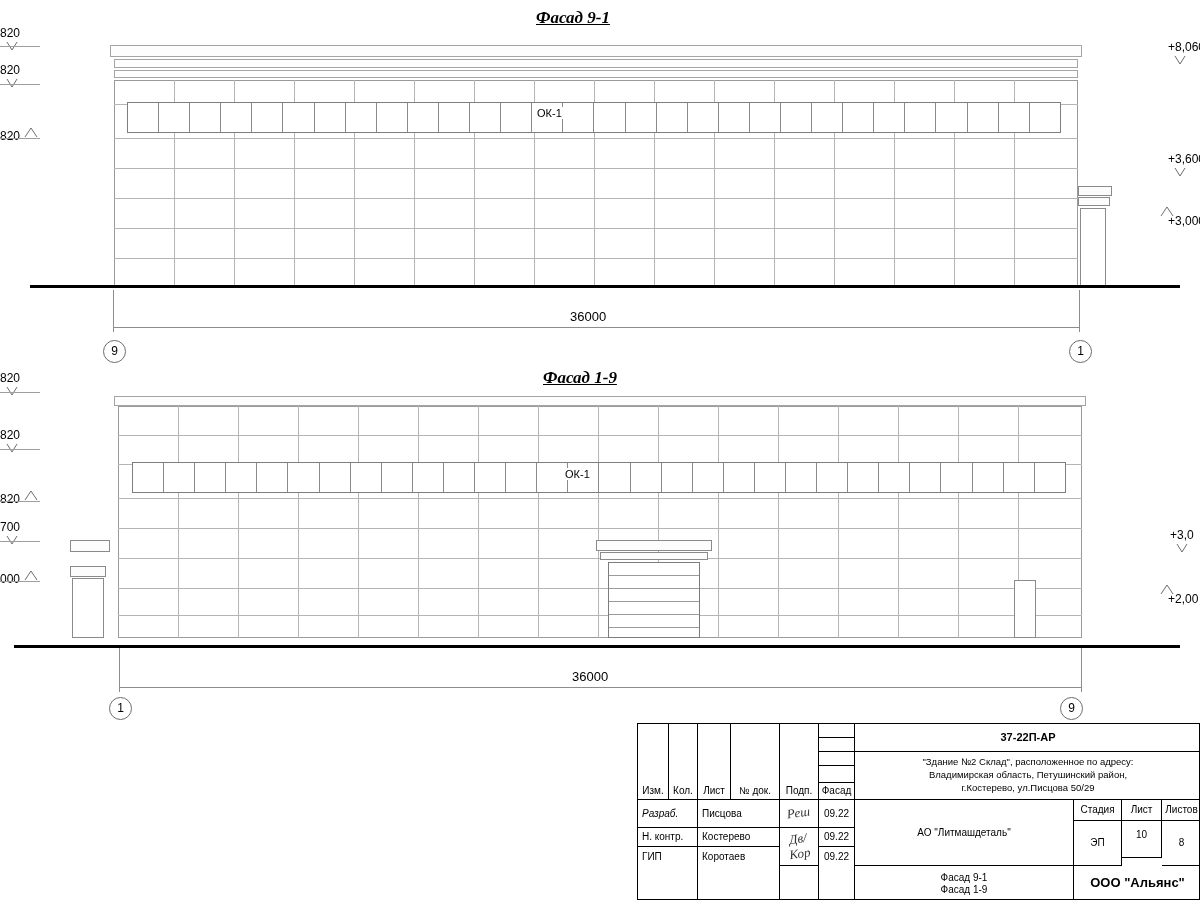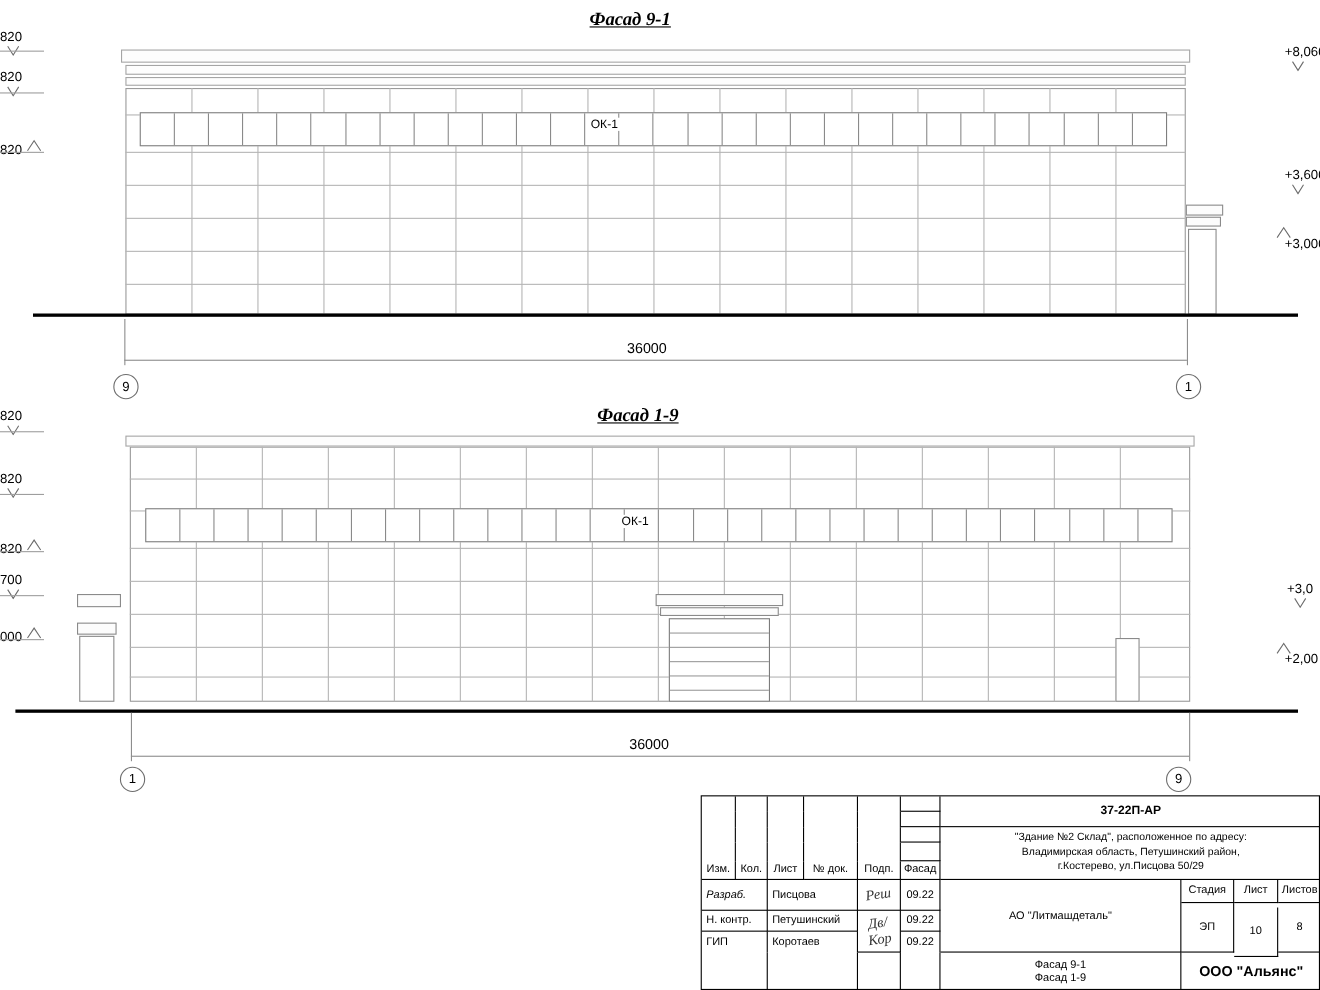--- a/index.html
+++ b/index.html
@@ -517,21 +517,21 @@
     <div class="cell" style="left:181px; top:59px; width:36px; height:17px;">Фасад</div>
 
     <div class="cell left" style="left:0px;   top:76px; width:60px; height:28px; padding-left:4px;font-style:italic;">Разраб.</div>
     <div class="cell left" style="left:60px;  top:76px; width:82px; height:28px; padding-left:4px;">Писцова</div>
     <div class="cell" style="left:142px; top:76px; width:39px; height:28px;">
       <span class="sig">Реш</span>
     </div>
     <div class="cell" style="left:181px; top:76px; width:36px; height:28px;">09.22</div>
 
     <div class="cell left" style="left:0px;   top:104px; width:60px; height:19px; padding-left:4px;">Н. контр.</div>
-    <div class="cell left" style="left:60px;  top:104px; width:82px; height:19px; padding-left:4px;">Петушинский</div>
+    <div class="cell left" style="left:60px;  top:104px; width:82px; height:19px; padding-left:4px;">Костерево</div>
     <div class="cell" style="left:142px; top:104px; width:39px; height:38px;">
       <span class="sig">Дв/Кор</span>
     </div>
     <div class="cell" style="left:181px; top:104px; width:36px; height:19px;">09.22</div>
 
     <div class="cell left nb" style="left:0px;   top:123px; width:60px; height:19px; padding-left:4px;">ГИП</div>
     <div class="cell left nb" style="left:60px;  top:123px; width:82px; height:19px; padding-left:4px;">Коротаев</div>
     <div class="cell nb" style="left:181px; top:123px; width:36px; height:19px;">09.22</div>
 
     <div class="cell nb" style="left:0px;   top:142px; width:60px;  height:35px;"></div>
@@ -547,21 +547,21 @@
       <span class="addr">г.Костерево, ул.Писцова 50/29</span>
     </div>
 
     <div class="cell" style="left:217px; top:76px; width:219px; height:66px;">АО "Литмашдеталь"</div>
 
     <div class="cell" style="left:436px; top:76px; width:48px; height:21px;">Стадия</div>
     <div class="cell" style="left:484px; top:76px; width:40px; height:21px;">Лист</div>
     <div class="cell nr" style="left:524px; top:76px; width:39px; height:21px;">Листов</div>
 
     <div class="cell" style="left:436px; top:97px; width:48px; height:45px;">ЭП</div>
-    <div class="cell" style="left:484px; top:101px; width:40px; height:45px;">10</div>
+    <div class="cell" style="left:484px; top:89px; width:40px; height:45px;">10</div>
     <div class="cell nr" style="left:524px; top:97px; width:39px; height:45px;">8</div>
 
     <div class="cell nb" style="left:217px; top:142px; width:219px; height:35px; flex-direction:column;">
       <span>Фасад 9-1</span>
       <span>Фасад 1-9</span>
     </div>
 
     <div class="cell nb nr bold" style="left:436px; top:142px; width:127px; height:35px; font-size:13px;">ООО "Альянс"</div>
   </div>
 

